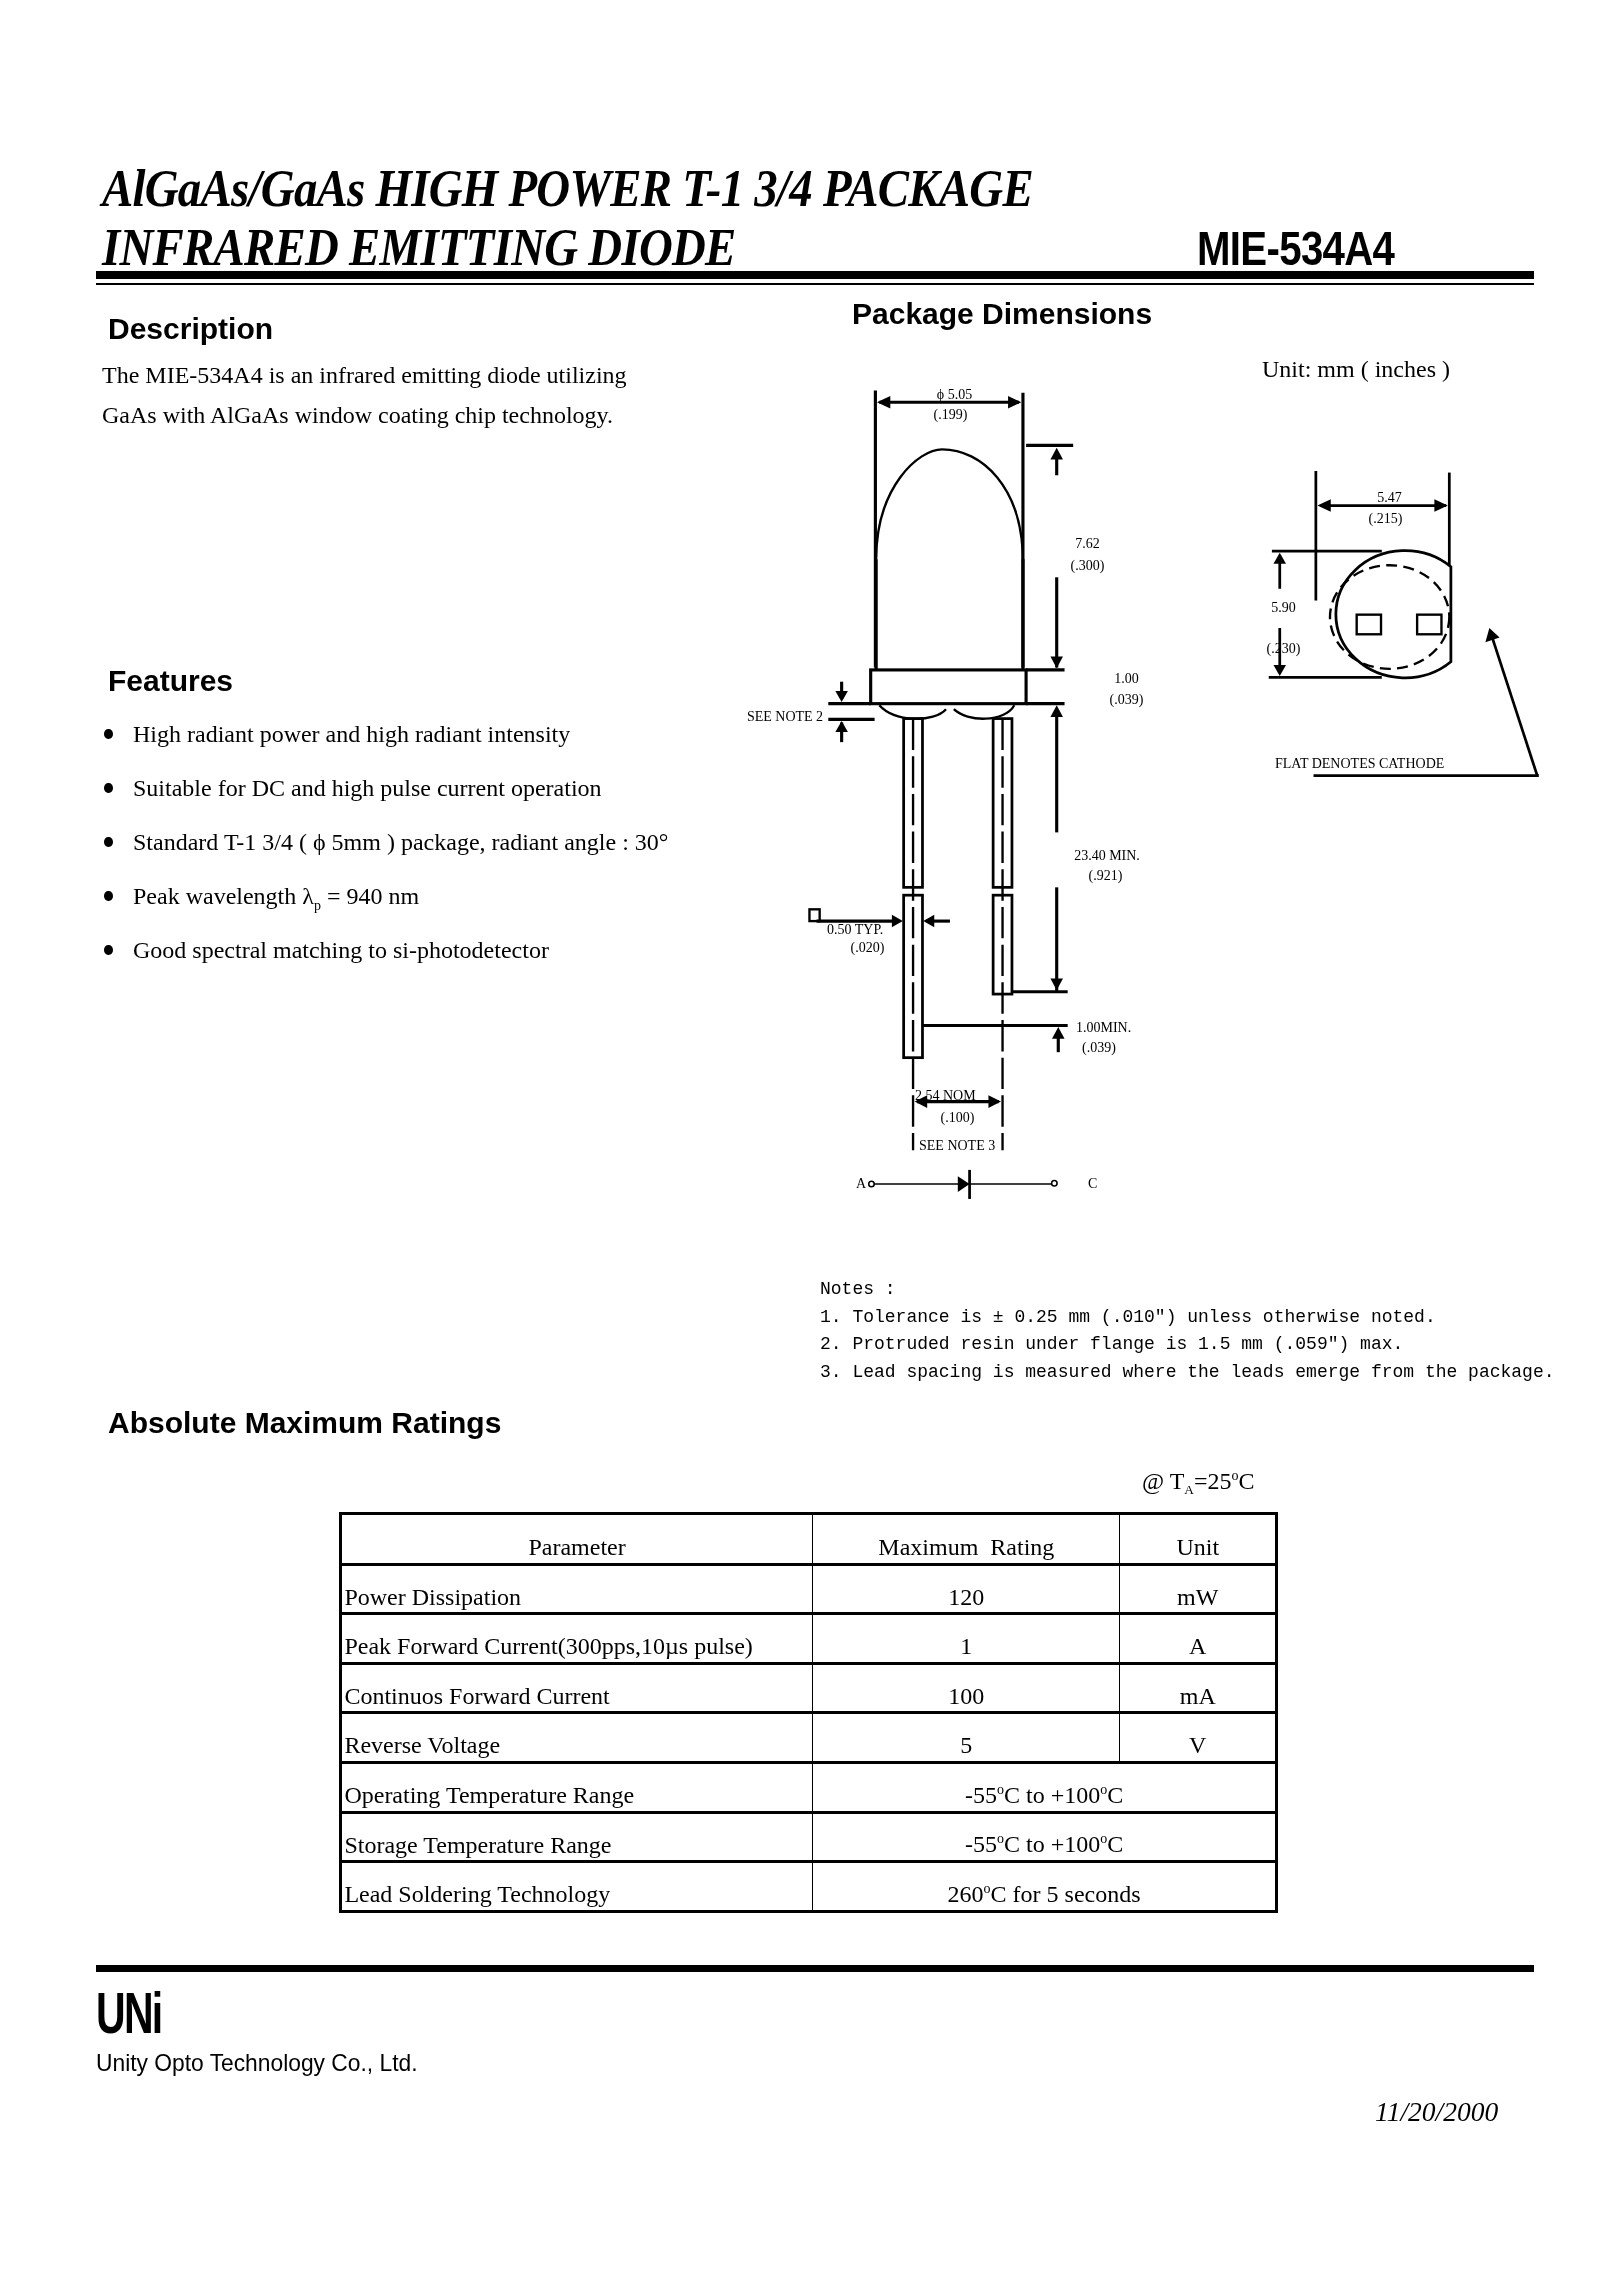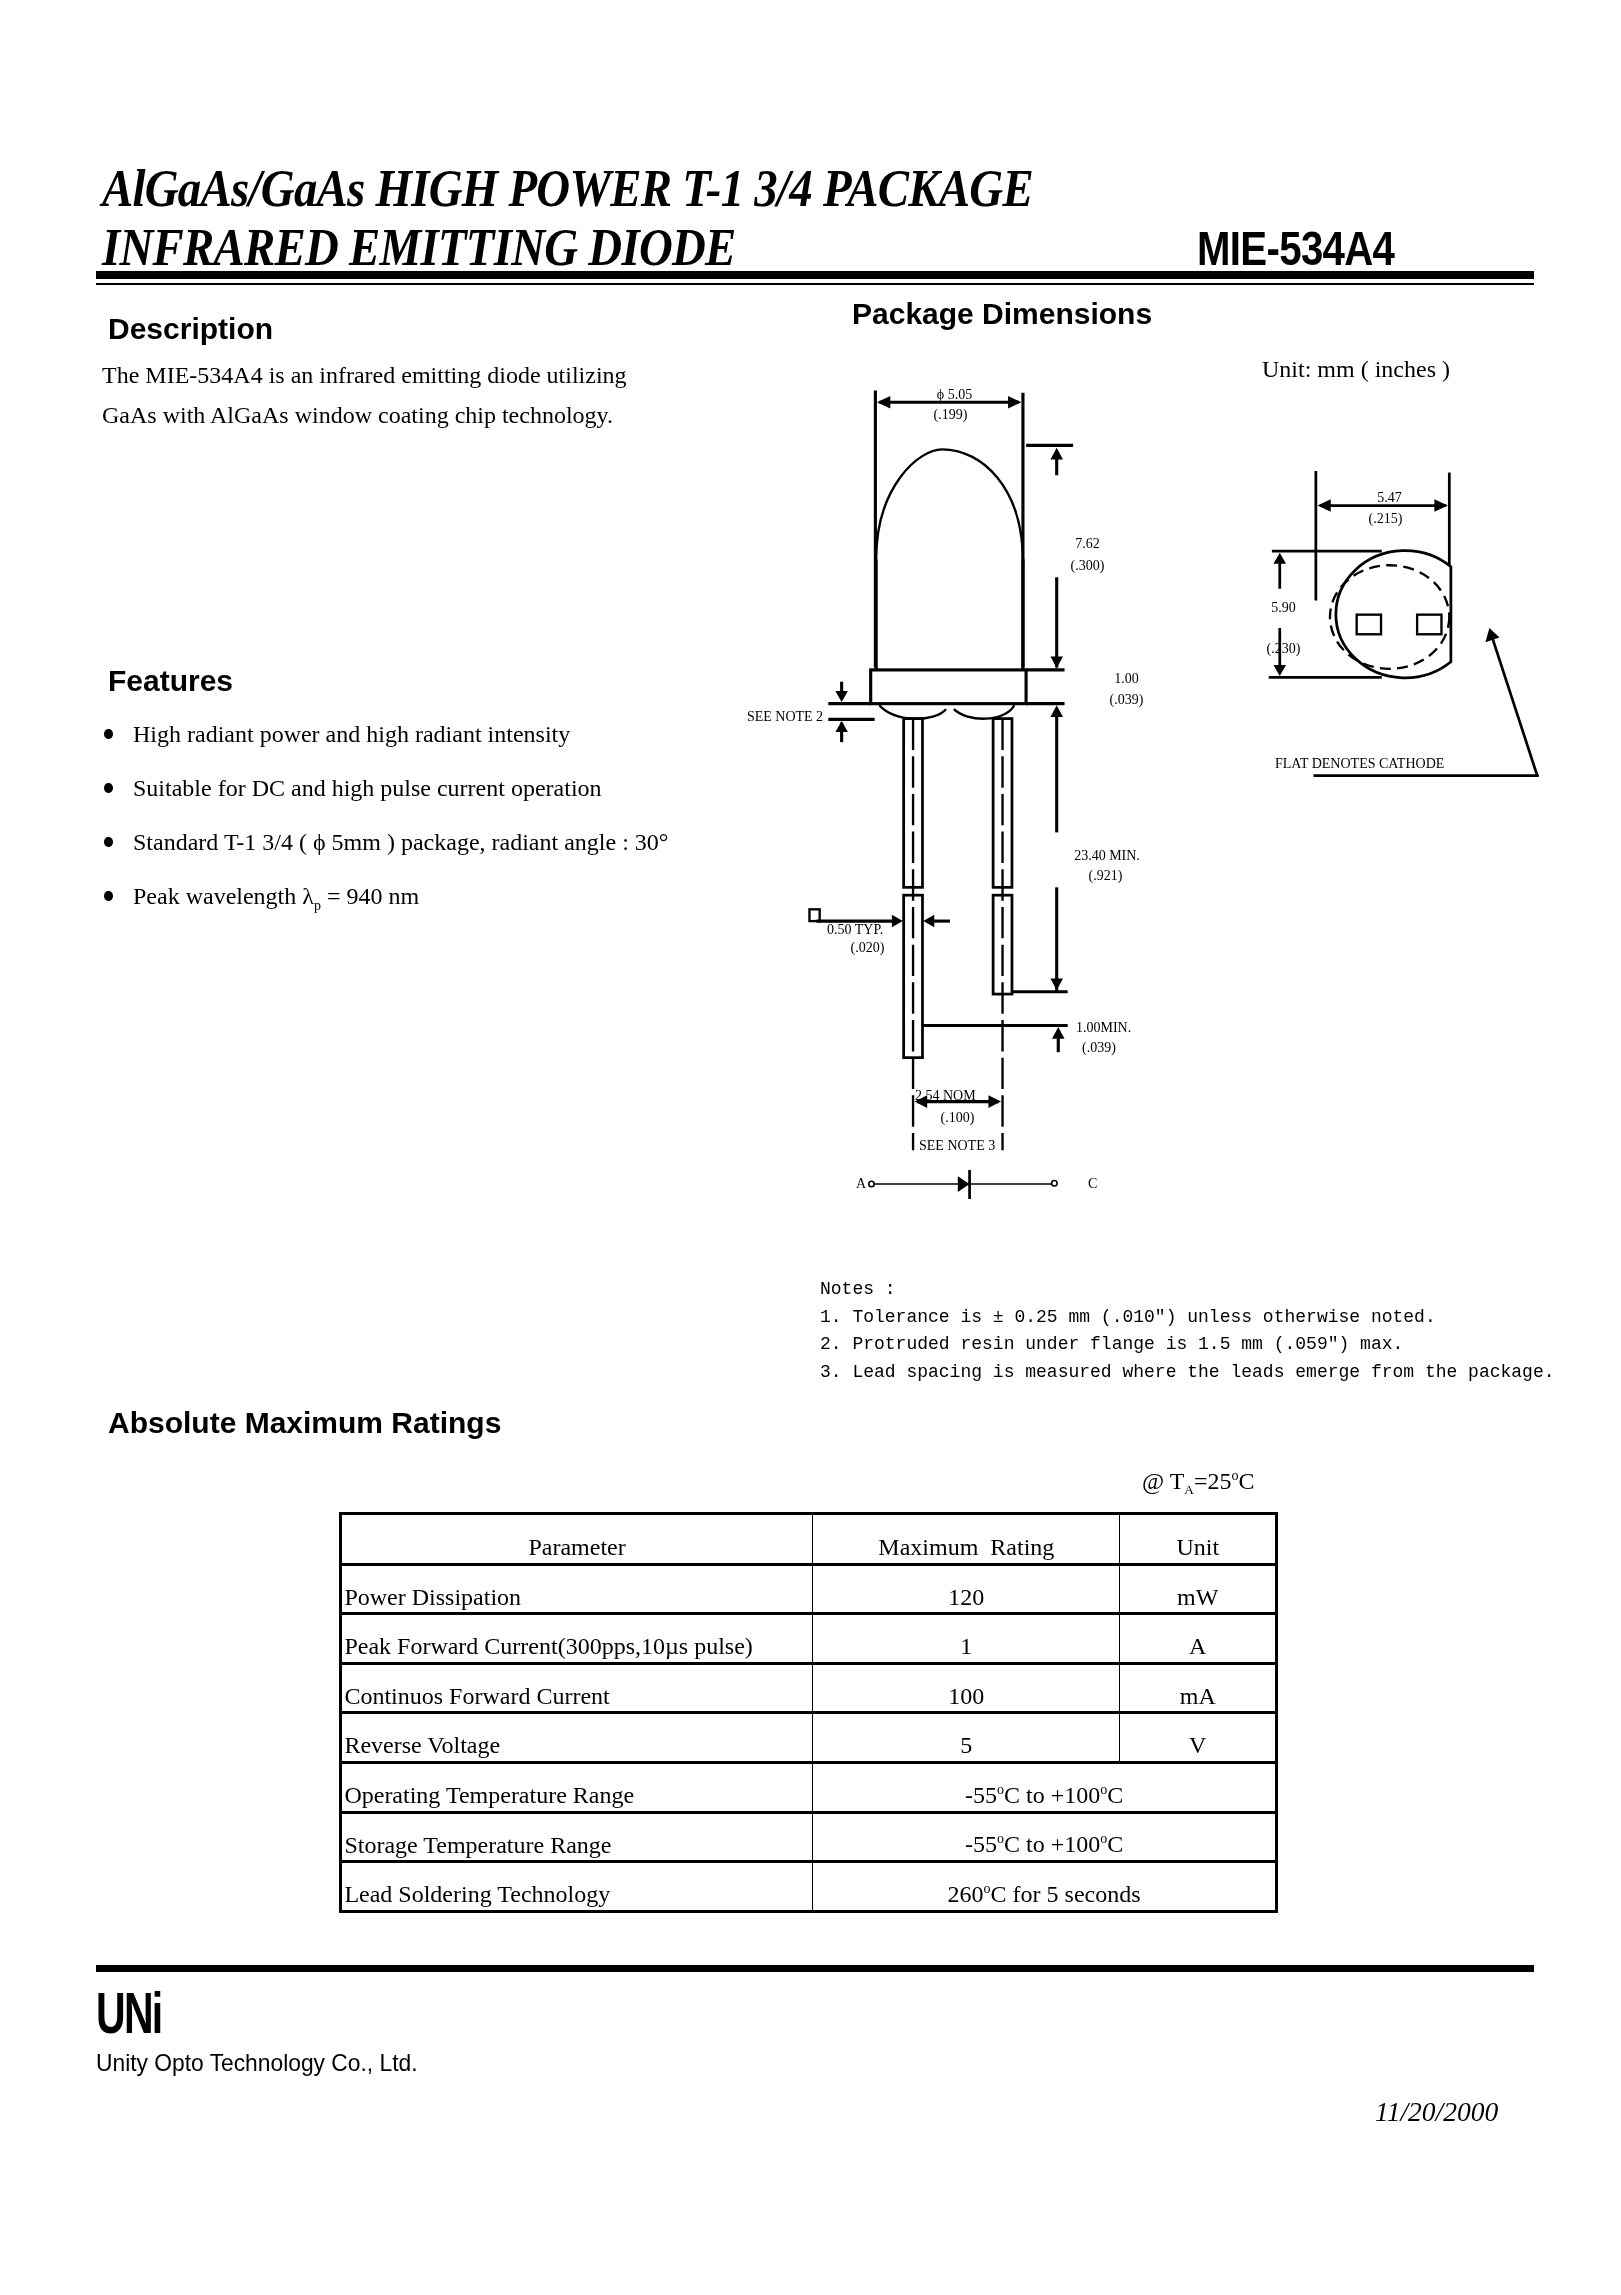--- a/index.html
+++ b/index.html
@@ -57,20 +57,21 @@
   <div>The MIE-534A4 is an infrared emitting diode utilizing</div>
   <div>GaAs with AlGaAs window coating chip technology.</div>
 </div>
 
 <div class="abs h2" style="left:108px; top:664px;">Features</div>
 <ul class="abs feat-list" style="left:104px; top:721px;">
   <li><span class="bullet"></span><span>High radiant power and high radiant intensity</span></li>
   <li><span class="bullet"></span><span>Suitable for DC and high pulse current operation</span></li>
   <li><span class="bullet"></span><span>Standard T-1 3/4 ( ϕ 5mm ) package, radiant angle : 30°</span></li>
   <li><span class="bullet"></span><span>Peak wavelength</span> <span>λ</span><sub style="font-size:14px;">p</sub><span> = 940 nm</span></li>
+  <li><span class="bullet"></span><span>Good spectral matching to si-photodetector</span></li>
 </ul>
 
 <div class="abs h2" style="left:852px; top:297px;">Package Dimensions</div>
 <div class="abs unit-label" style="left:1262px; top:356px;">Unit: mm ( inches )</div>
 
 <svg class="abs" style="left:738px; top:385px;" width="471" height="832" viewBox="940 490 600 1060">
   <g stroke="#000" fill="none" stroke-width="4">
 
     <line x1="1115" y1="497" x2="1115" y2="850"></line>
     <line x1="1303" y1="500" x2="1303" y2="850"></line>

